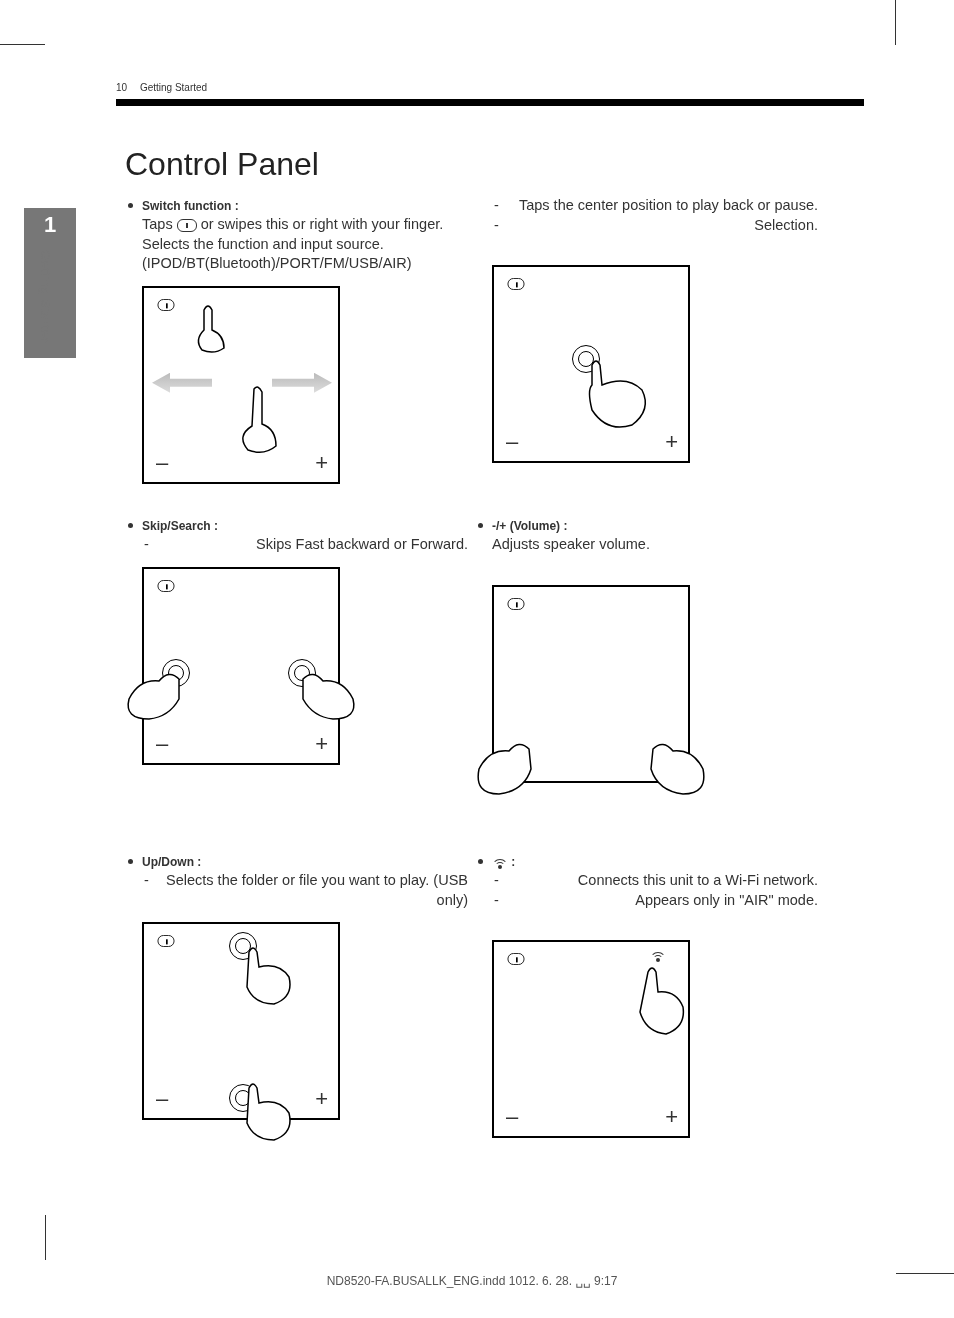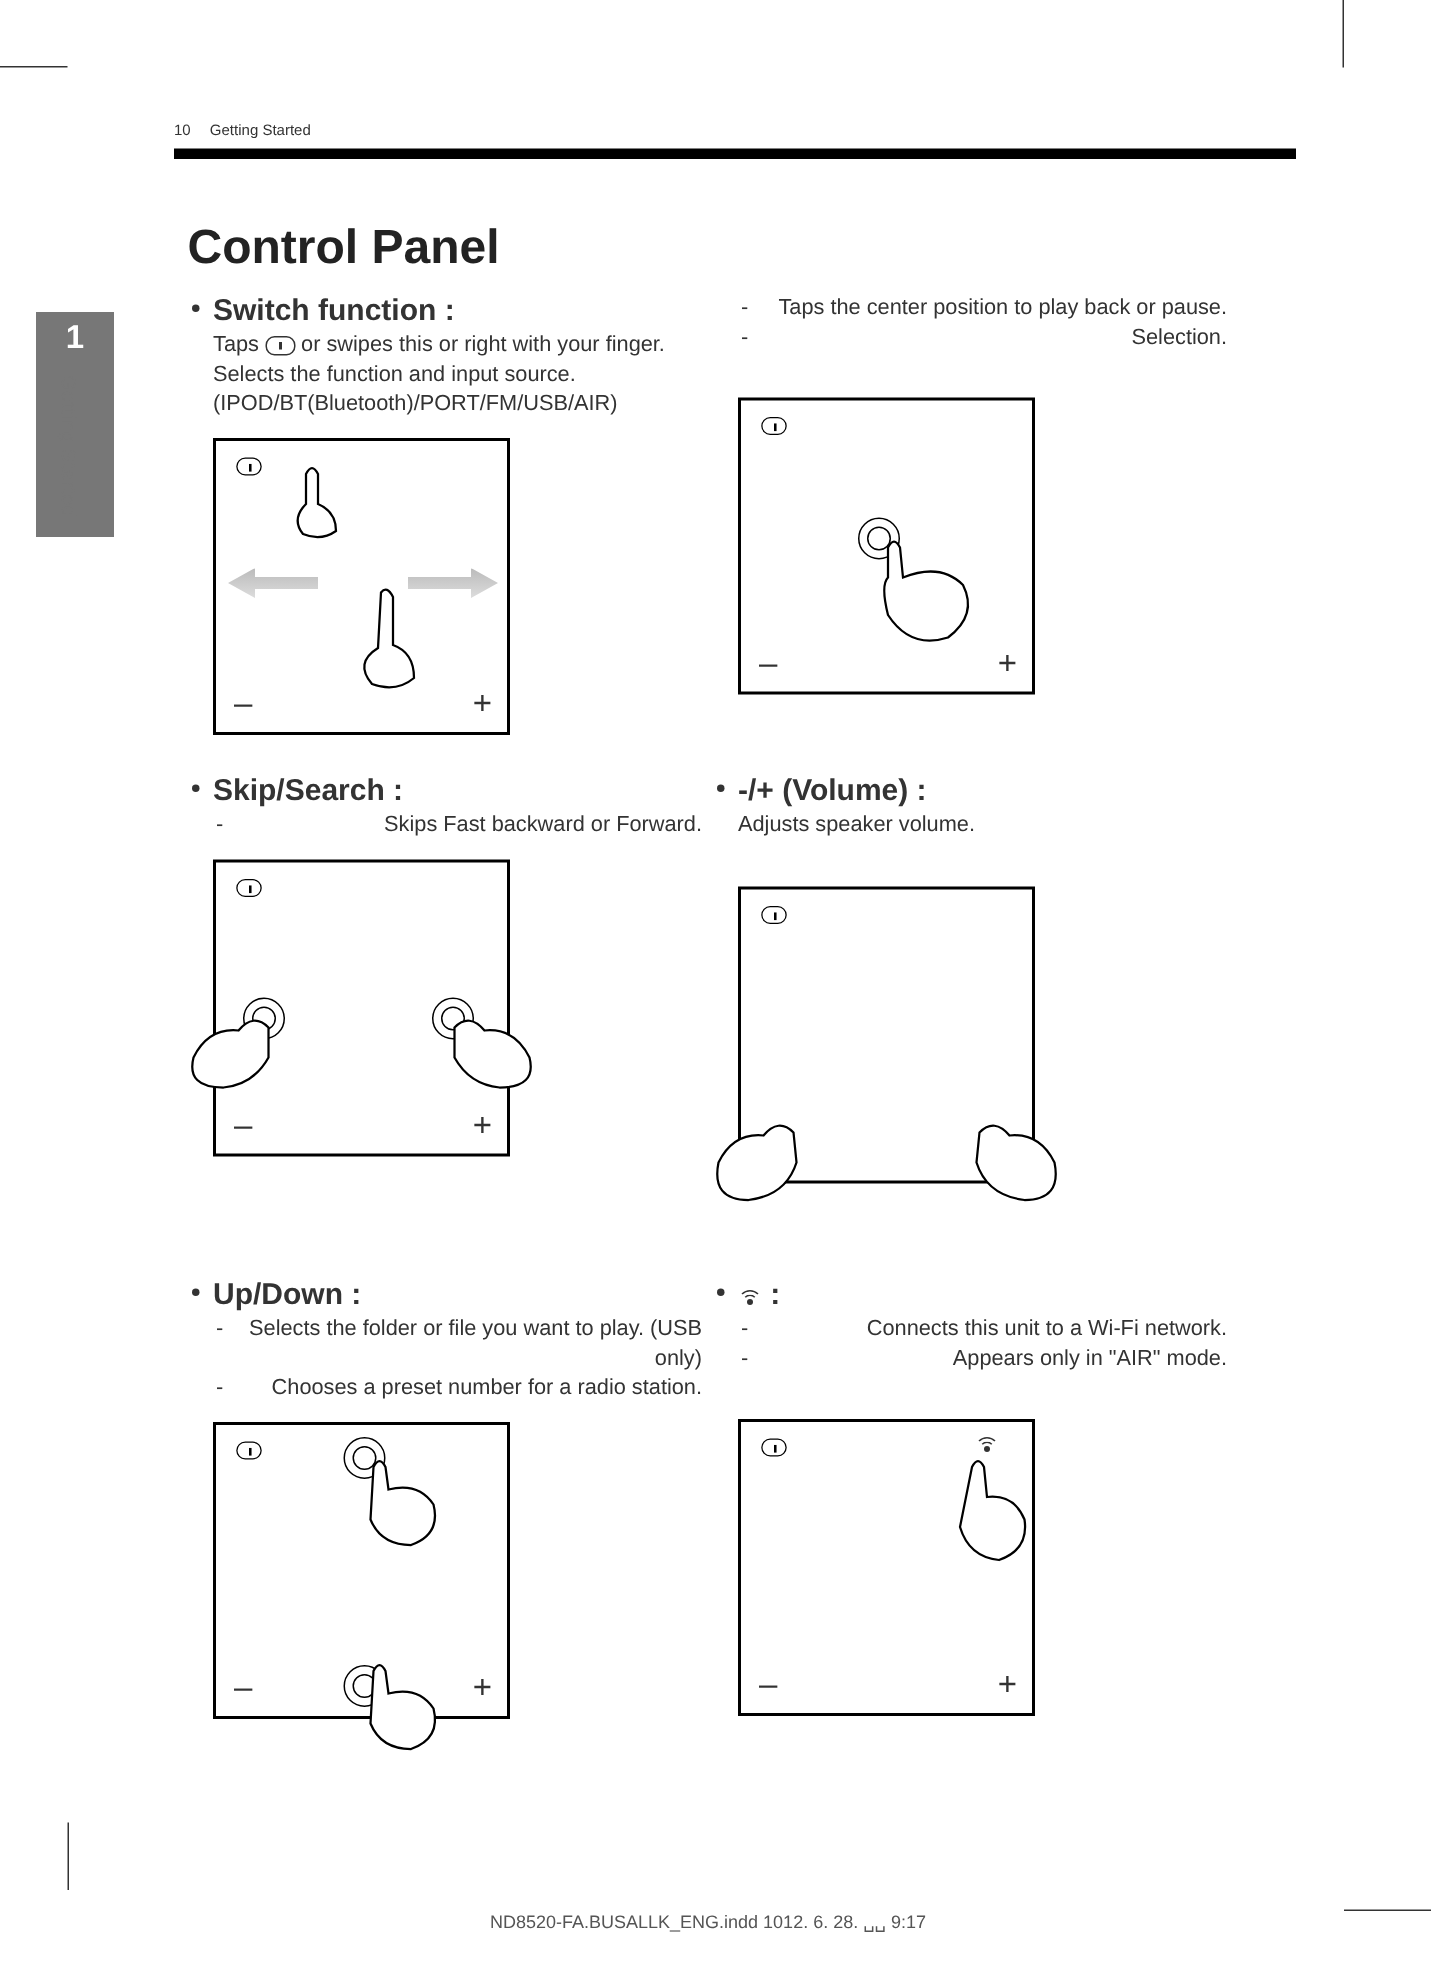--- a/index.html
+++ b/index.html
@@ -34,32 +34,32 @@
   }
   .sidetab .chapnum { font-weight: bold; font-size: 22px; padding-top: 4px; }
   .sidetext {
     position: absolute; top: 250px; left: 38px;
     writing-mode: vertical-rl; text-orientation: mixed;
     font-size: 13px; color: #777; letter-spacing: 0.5px;
   }
 
   h1.title {
     position: absolute; top: 146px; left: 125px;
-    font-size: 32px; font-weight: 700; color: #222;
+    font-size: 32px; font-weight: 400; color: #222;
   }
 
   .col { position: absolute; width: 340px; }
   .col.left { left: 128px; }
   .col.right { left: 478px; }
 
   .row1 { top: 196px; }
   .row2 { top: 516px; }
   .row3 { top: 852px; }
 
-  .item-head { font-weight: bold; font-size: 20px; }
+  .item-head { font-weight: bold; font-size: 12px; }
   .bullet { position: relative; padding-left: 14px; margin-bottom: 2px; }
   .bullet::before {
     content: ""; position: absolute; left: 0; top: 7px;
     width: 5px; height: 5px; background: #333; border-radius: 50%;
   }
   .desc { padding-left: 14px; line-height: 1.35; font-size: 14.5px; }
   .dash-list { list-style: none; padding-left: 28px; }
   .dash-list li { position: relative; line-height: 1.35; font-size: 14.5px; text-align: right; }
   .dash-list li::before { content: "-"; position: absolute; left: -12px; }
 
@@ -202,21 +202,20 @@
     <svg style="position:absolute;bottom:-28px;right:-25px" width="80" height="70">
         <path d="M20 10 Q30 0 40 12 Q60 10 70 30 Q75 55 50 55 Q25 52 18 30 Z" fill="#fff" stroke="#000" stroke-width="1.5"></path>
       </svg>
   </div>
 </div>
 
 <div class="col left row3">
   <div class="bullet"><span class="item-head">Up/Down :</span></div>
   <ul class="dash-list">
     <li>Selects the folder or file you want to play. (USB only)</li>
-    <li>Chooses a preset number for a radio station.</li>
   </ul>
   <div class="diagram">
     <div class="power-icon small"></div>
     <div class="finger-ring" style="top:8px;left:85px"></div>
     <svg style="position:absolute;top:18px;left:95px" width="70" height="70">
         <path d="M10 10 Q14 2 18 10 L20 25 Q40 20 50 35 Q55 55 35 62 Q15 62 8 45 Z" fill="#fff" stroke="#000" stroke-width="1.5"></path>
       </svg>
     <div class="finger-ring" style="bottom:6px;left:85px"></div>
     <svg style="position:absolute;bottom:-30px;left:95px" width="70" height="70">
         <path d="M10 10 Q14 2 18 10 L20 25 Q40 20 50 35 Q55 55 35 62 Q15 62 8 45 Z" fill="#fff" stroke="#000" stroke-width="1.5"></path>

